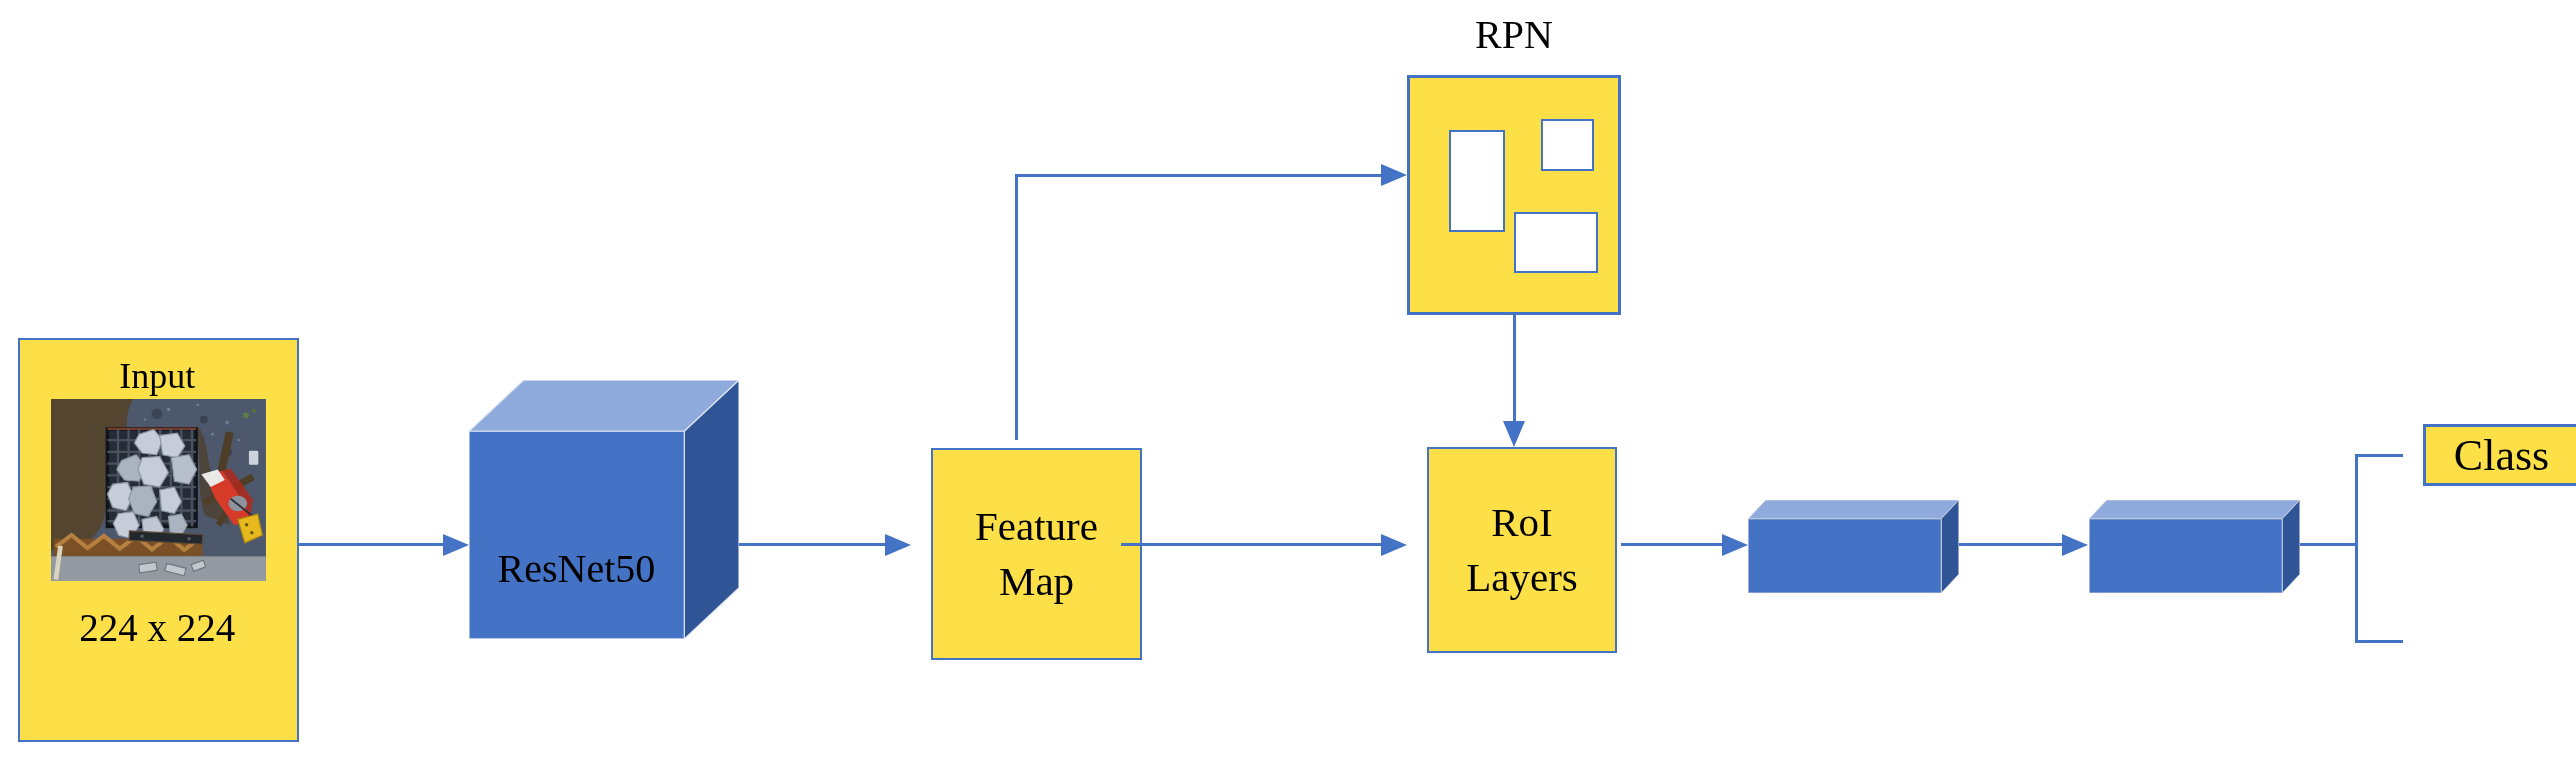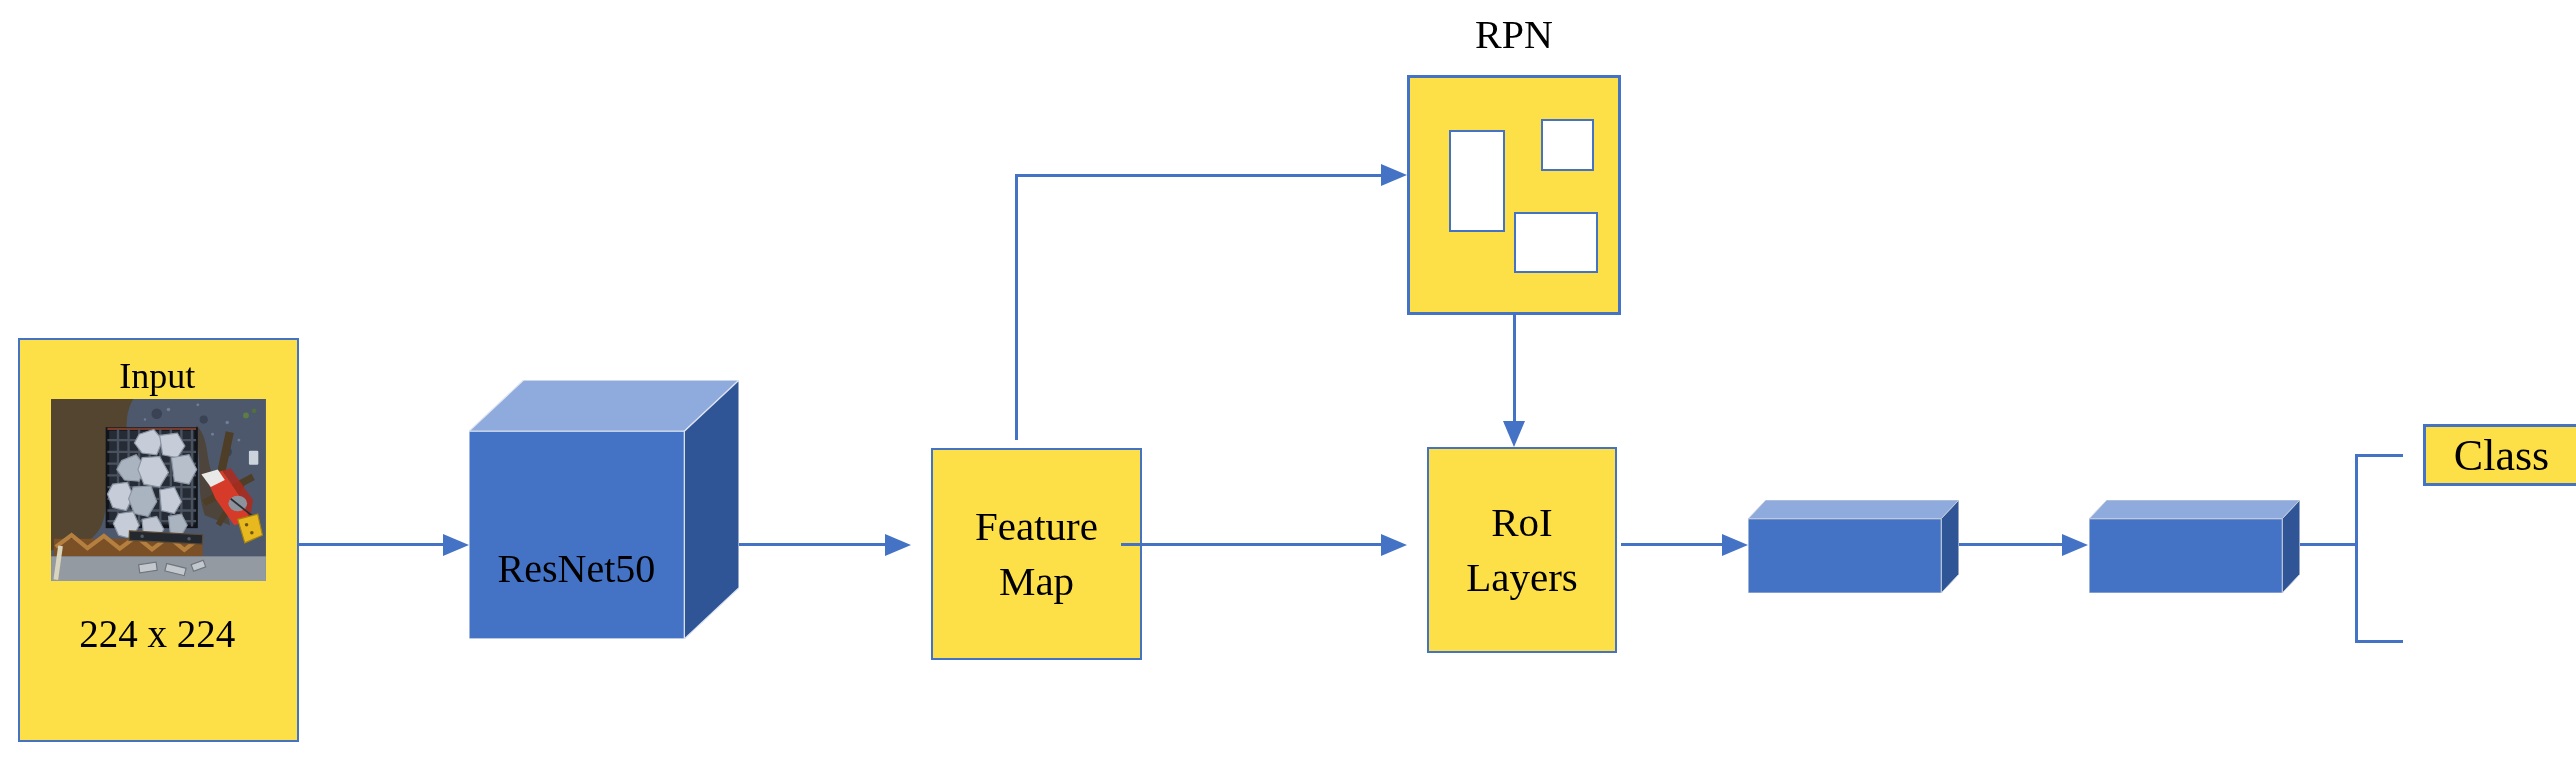--- a/index.html
+++ b/index.html
@@ -105,21 +105,21 @@
       <circle cx="342" cy="228" r="3" fill="#6b560c"></circle>
       <rect x="337" y="88" width="16" height="24" rx="2" fill="#cdd3dd"></rect>
       <rect x="0" y="268" width="366" height="42" fill="#949aa1"></rect>
       <g fill="#c3c8ce" stroke="#6f757c" stroke-width="2">
         <rect x="150" y="280" width="30" height="14" transform="rotate(-8 165 287)"></rect>
         <rect x="195" y="284" width="34" height="13" transform="rotate(14 212 290)"></rect>
         <rect x="240" y="278" width="22" height="12" transform="rotate(-20 251 284)"></rect>
       </g>
       <rect x="8" y="250" width="8" height="58" fill="#d9d4bd" transform="rotate(8 12 280)"></rect>
     </svg>
-    <div class="label center fs66 abs" style="left:0;top:271px;width:275px;">224 x 224</div>
+    <div class="label center fs66 abs" style="left:0;top:265px;width:275px;">224 x 224</div>
   </div>
 
   <div class="hline" style="left:298px;top:543px;width:148px;"></div>
   <div class="ah-right" style="left:443px;top:534px;"></div>
 
   <svg class="abs" style="left:469px;top:380px;" width="270" height="259" viewBox="0 0 459 440">
     <polygon points="0,87 93,0 459,0 366,87" stroke="#dfe5f0" stroke-width="2" fill="#8FAADC"></polygon>
     <polygon points="366,87 459,0 459,353 366,440" stroke="#dfe5f0" stroke-width="2" fill="#2F5597"></polygon>
     <polygon points="0,87 366,87 366,440 0,440" stroke="#dfe5f0" stroke-width="2" fill="#4472C4"></polygon>
   </svg>

